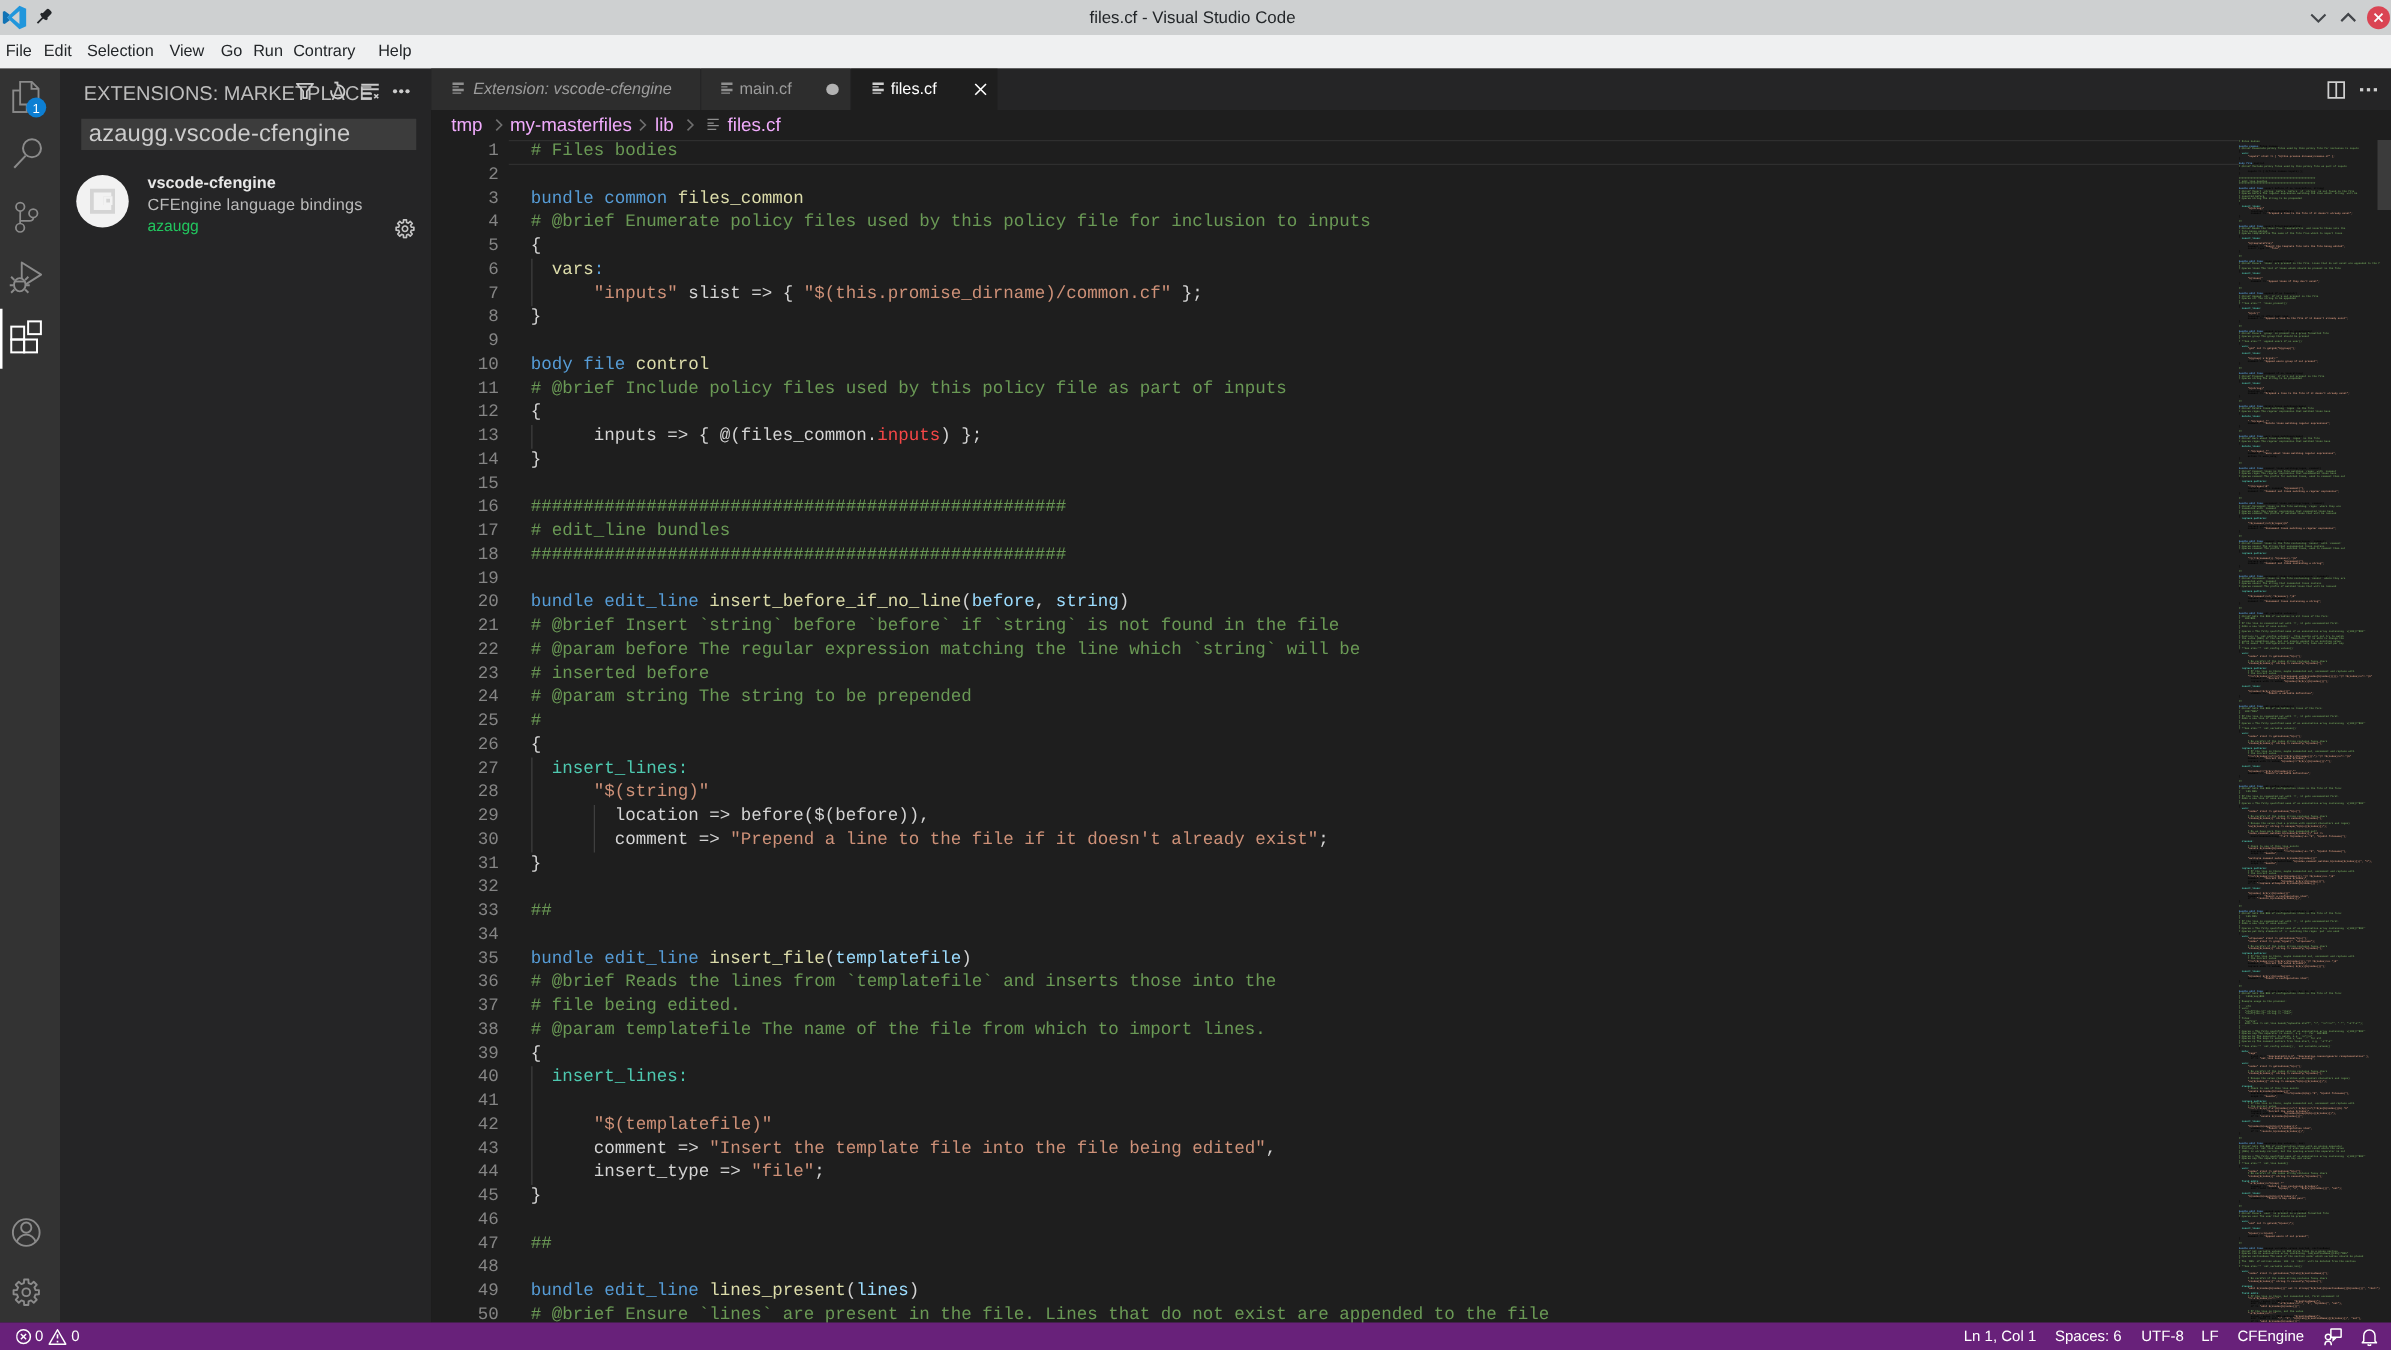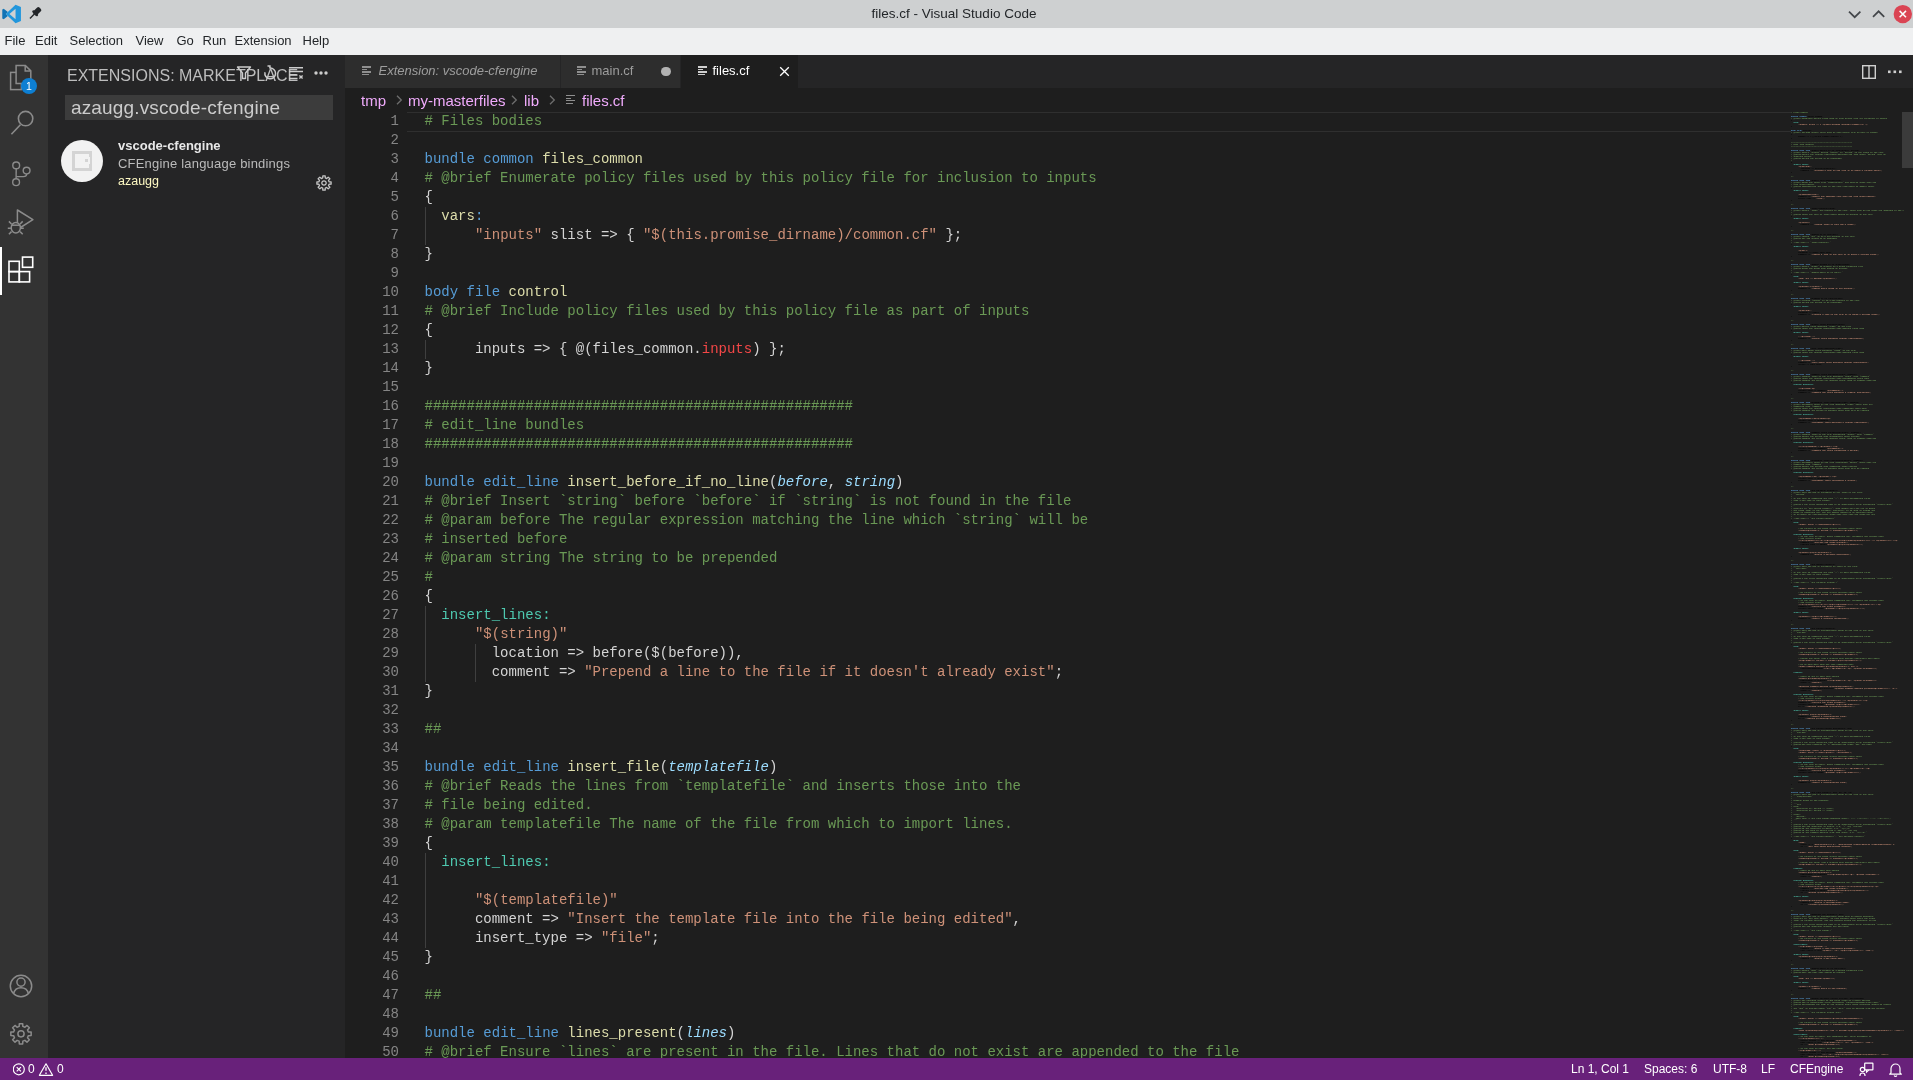--- a/index.html
+++ b/index.html
@@ -17,21 +17,21 @@
 #searchbox { position:absolute; left:17px; top:40px; width:268px; height:25px; background:#3c3c3c;
   color:#cccccc; font-size:19px; letter-spacing:0.15px; line-height:25px; padding-left:6px; }
 #extitem { position:absolute; left:0; top:0; width:296.5px; height:768px; }
 #exticon { position:absolute; left:12.8px; top:85px; width:42px; height:42px; border-radius:50%;
   background:#f2f2f2; }
 #exticon .ph { position:absolute; left:11px; top:11px; width:20px; height:20px; border:3px solid #d4d4d4; }
 #exticon .ph2 { position:absolute; left:22px; top:17px; width:7px; height:7px; background:#d4d4d4;
   border:2px solid #f2f2f2; }
 #extname { position:absolute; left:70px; top:83px; font-size:13px; font-weight:bold; color:#e8e8e8; }
 #extdesc { position:absolute; left:70px; top:100.5px; font-size:13px; letter-spacing:0.2px; color:#bbbbbb; }
-#extauth { position:absolute; left:70px; top:118.5px; font-size:12.5px; color:#fef9c3; }
+#extauth { position:absolute; left:70px; top:118.5px; font-size:12.5px; color:#22c55e; }
 #editor { position:absolute; left:344.5px; top:0; width:1568.5px; height:975px; background:#1e1e1e; }
 #tabs { position:absolute; left:0; top:0; width:1568.5px; height:33px; background:#252526; }
 .tab { position:absolute; top:0; height:33px; background:#2d2d2d; }
 .tab .lbl { position:absolute; top:8px; font-size:13px; white-space:nowrap; }
 #tab1 { left:0; width:215px; }
 #tab1 .lbl { left:34px; font-style:italic; color:#9d9d9d; }
 #tab2 { left:216px; width:119px;text-align:right; }
 #tab2 .lbl { left:31px; color:#9d9d9d; }
 #tab3 { left:336px; width:117.5px; background:#1e1e1e; }
 #tab3 .lbl { left:32px; color:#ffffff; }
@@ -49,21 +49,21 @@
 #breadcrumbs .bi { position:absolute; top:3.5px; white-space:nowrap; }
 #codewrap { position:absolute; left:0; top:57px; width:1568.5px; height:946px; background:#1e1e1e; }
 #curline { position:absolute; left:62px; top:0; width:1384px; height:19.5px;
   border-top:1px solid #2f2f2f; border-bottom:1px solid #2f2f2f; }
 .guide { position:absolute; width:1px; background:#3f3f3f; }
 pre { font-family:"Liberation Mono", monospace; font-size:14px; line-height:19px; }
 #gutter { position:absolute; left:0; top:0; width:54.5px; text-align:right; color:#858585; }
 #code { position:absolute; left:80px; top:0; color:#d4d4d4; }
 i { font-style:normal; }
 .c { color:#6a9955; } .k { color:#569cd6; } .t { color:#4ec9b0; } .y { color:#dcdcaa; }
-.s { color:#ce9178; } .r { color:#f44747; } .b { color:#9cdcfe;font-style:italic; }
+.s { color:#ce9178; } .r { color:#f44747; } .b { color:#9cdcfe; }
 #minimap { position:absolute; left:1446px; top:0; width:113px; height:946px; overflow:hidden; }
 #minipre { transform:scale(0.2,0.2); transform-origin:0 0; font-size:10px; line-height:10px; width:3000px; font-weight:bold; }
 #vthumb { position:absolute; left:1557.5px; top:0; width:11px; height:56px; background:rgba(121,121,121,0.32); }
 #statusbar { position:absolute; left:0; top:1058px; width:1913px; height:22px; background:#68217a;
   color:#ffffff; font-size:12px; }
 #statusbar .si { position:absolute; top:3.5px; white-space:nowrap; }
 .tabact { position:absolute; }
 svg { display:block; }
 </style></head>
 <body>
@@ -89,21 +89,21 @@
   </svg>
   <div id="title">files.cf - Visual Studio Code</div>
 </div>
 <div id="menubar">
     <span style="left:4.5px">File</span>
     <span style="left:35px">Edit</span>
     <span style="left:69.5px">Selection</span>
     <span style="left:135.5px">View</span>
     <span style="left:176.5px">Go</span>
     <span style="left:202.5px">Run</span>
-    <span style="left:234.5px">Extension</span>
+    <span style="left:234.5px">Contrary</span>
     <span style="left:302.5px">Help</span>
   </div>
 <div id="main">
 <div id="activitybar">
   <svg width="48" height="1003">
     <g fill="none" stroke="#8b8b8b" stroke-width="1.5">
       <rect x="10.6" y="17.4" width="10.8" height="17.2"></rect>
       <path d="M16.1,28.6 L16.1,10.5 L25.4,10.5 L30.8,15.9 L30.8,28.6 Z" fill="#333333"></path>
       <path d="M25.2,10.7 L25.2,16.1 L30.6,16.1" fill="none"></path>
     </g>

